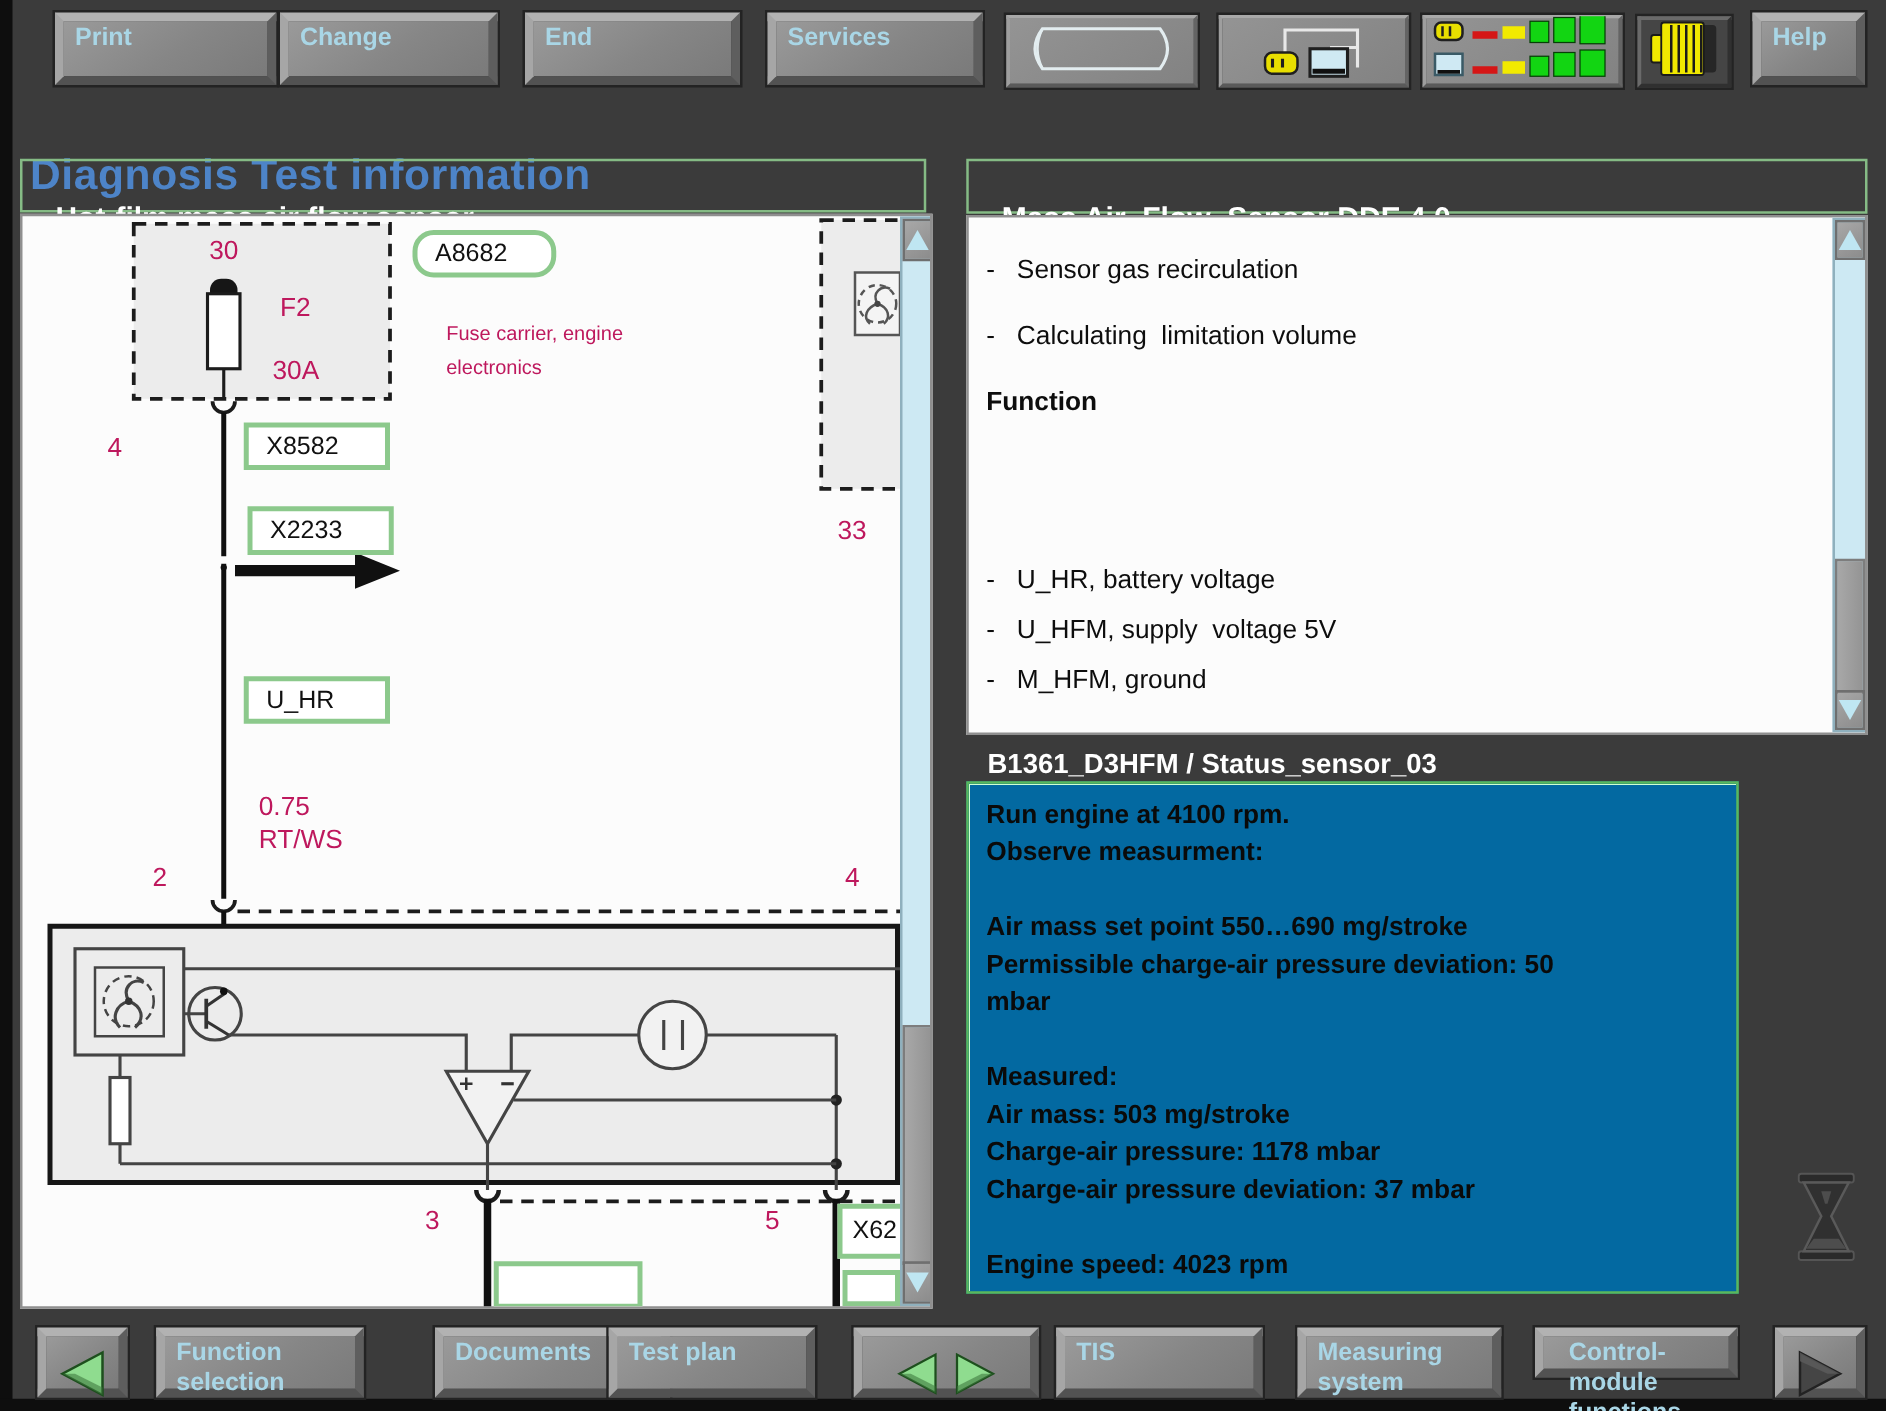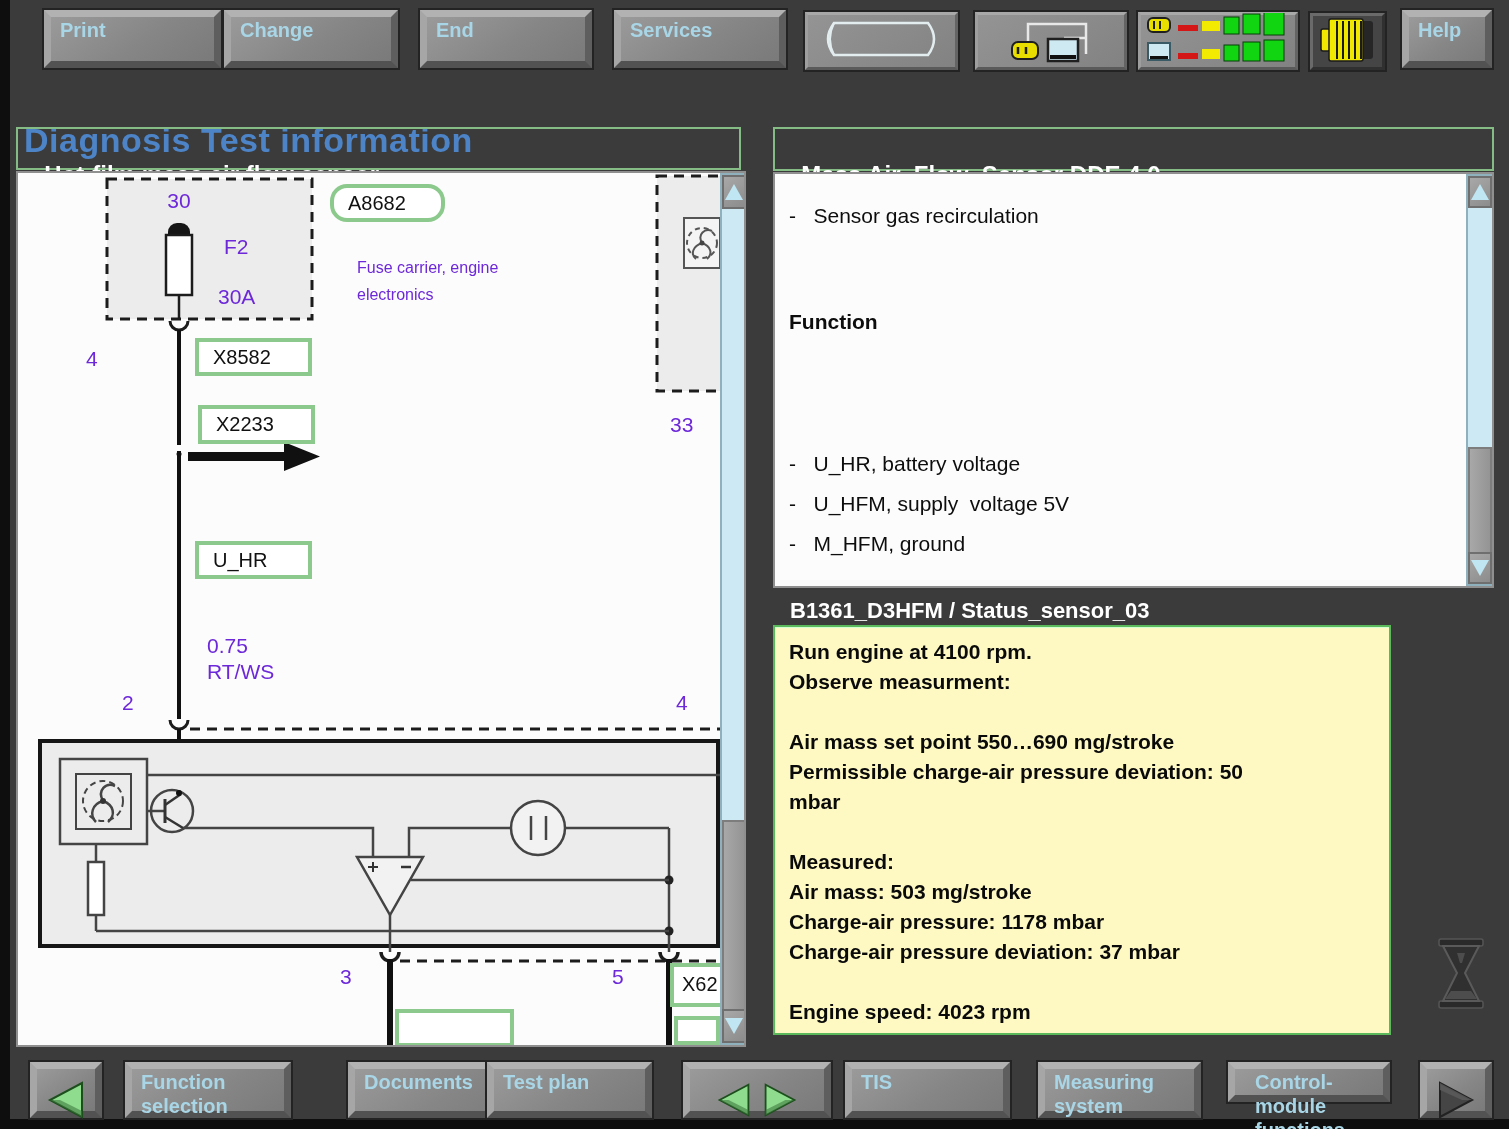--- a/index.html
+++ b/index.html
@@ -57,21 +57,21 @@
   }
 
   .white-area {
     position:absolute;
     background:#fcfcfc;
     border:2px solid #8f8f8f;
     overflow:hidden;
   }
 
   .lbl {
-    position:absolute; color:#6d28d9; font-size:21px; white-space:pre-line;
+    position:absolute; color:#be185d; font-size:21px; white-space:pre-line;
   }
   .gbox {
     position:absolute; background:#ffffff; border:4px solid #8cc98c;
     color:#111; font-size:20px; padding:4px 0 0 14px;
   }
 
   
   .sb { position:absolute; background:#cde9f3; border:2px solid #8fb0bd; }
   .sb-btn {
     position:absolute; left:0; width:100%; height:34px;
@@ -93,21 +93,21 @@
     position:absolute; color:#0d0d0d; font-size:21px;
   }
   .pre { white-space:pre; }
   .preline { white-space:pre-line; }
 
   .status-header {
     position:absolute; color:#ffffff; font-weight:bold; font-size:22px; white-space:pre;
   }
   .status-panel {
     position:absolute;
-    background:#fef9c3;
+    background:#0369a1;
     border:2px solid #5bb85b;
     box-shadow:inset 1px 1px 0 #d2ffd2;
     color:#0a0a0a; font-weight:bold; font-size:21px; line-height:30px;
     padding:10px 14px; white-space:pre-line;
   }
 
   .edge-strip { position:absolute; background:#0e0e0e; }
 </style>
 </head>
 <body>
@@ -301,20 +301,21 @@
       </div>
   </div>
 </div>
 
 <div class="panel-header" style="left:773px;top:127px;width:721px;height:44px;">
   <span>Mass Air  Flow  Sensor DDE 4.0</span>
 </div>
 
 <div class="white-area" style="left:773px;top:172px;width:721px;height:416px;">
   <div class="right-text pre" style="left:14px;top:30px;">-   Sensor gas recirculation</div>
+  <div class="right-text pre" style="left:14px;top:83px;">-   Calculating  limitation volume</div>
   <div class="right-text" style="left:14px;top:136px;font-weight:bold;">Function</div>
   <div class="right-text pre" style="left:14px;top:278px;">-   U_HR, battery voltage</div>
   <div class="right-text pre" style="left:14px;top:318px;">-   U_HFM, supply  voltage 5V</div>
   <div class="right-text pre" style="left:14px;top:358px;">-   M_HFM, ground</div>
 
   <div class="sb" style="left:691px;top:0;width:28px;height:412px;">
     <div class="sb-btn" style="top:0;height:32px;">
         <div class="tri-up"></div>
       </div>
     <div class="sb-thumb" style="top:271px;height:108px;"></div>

